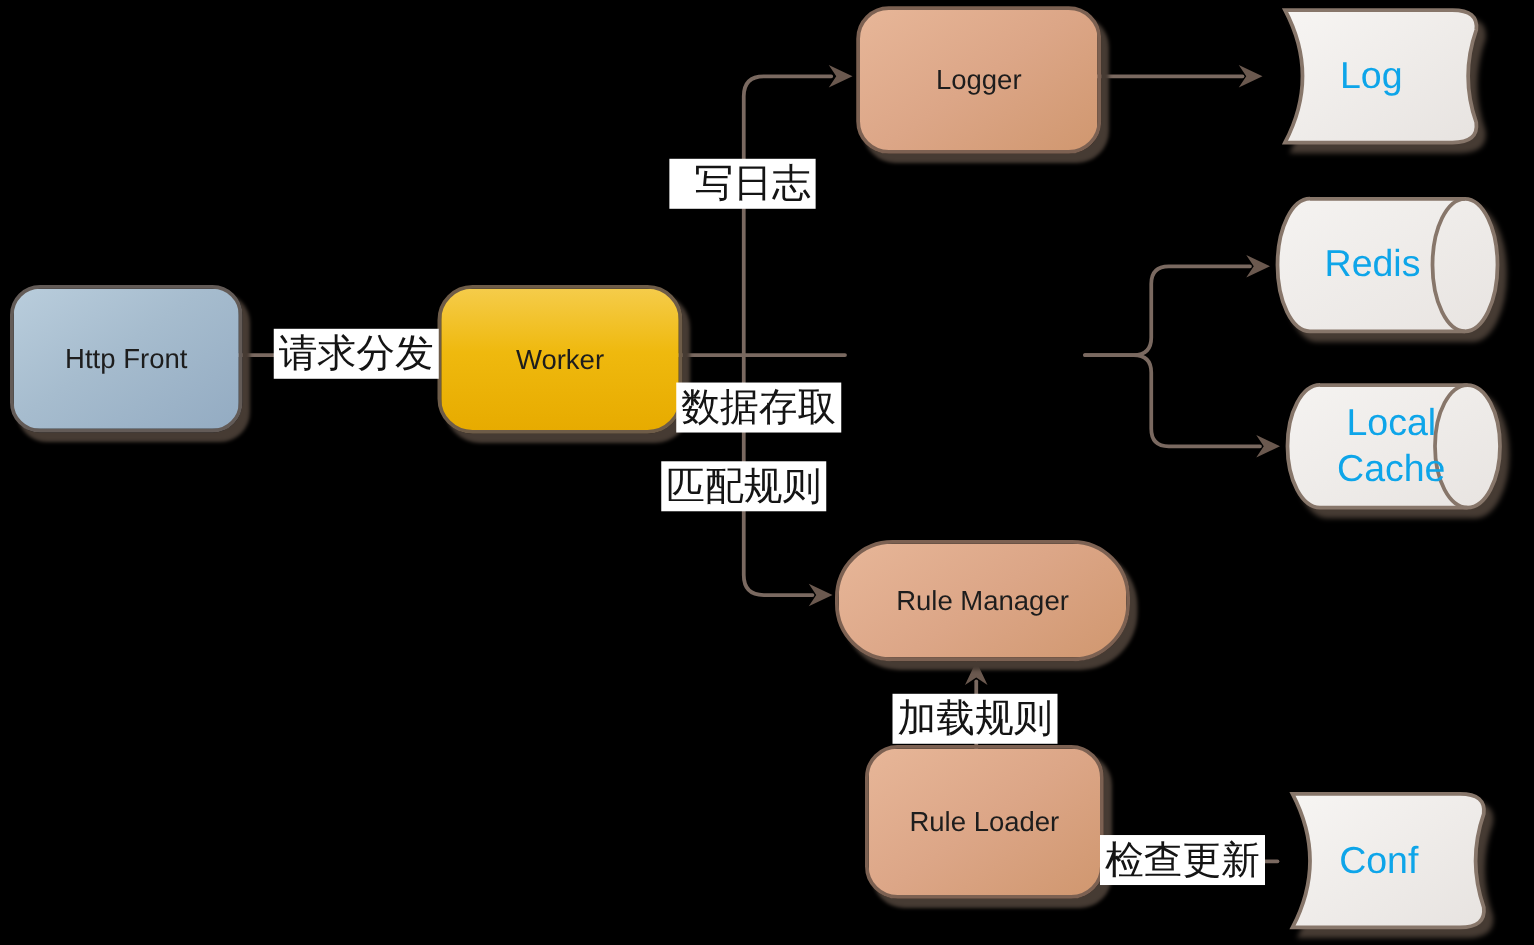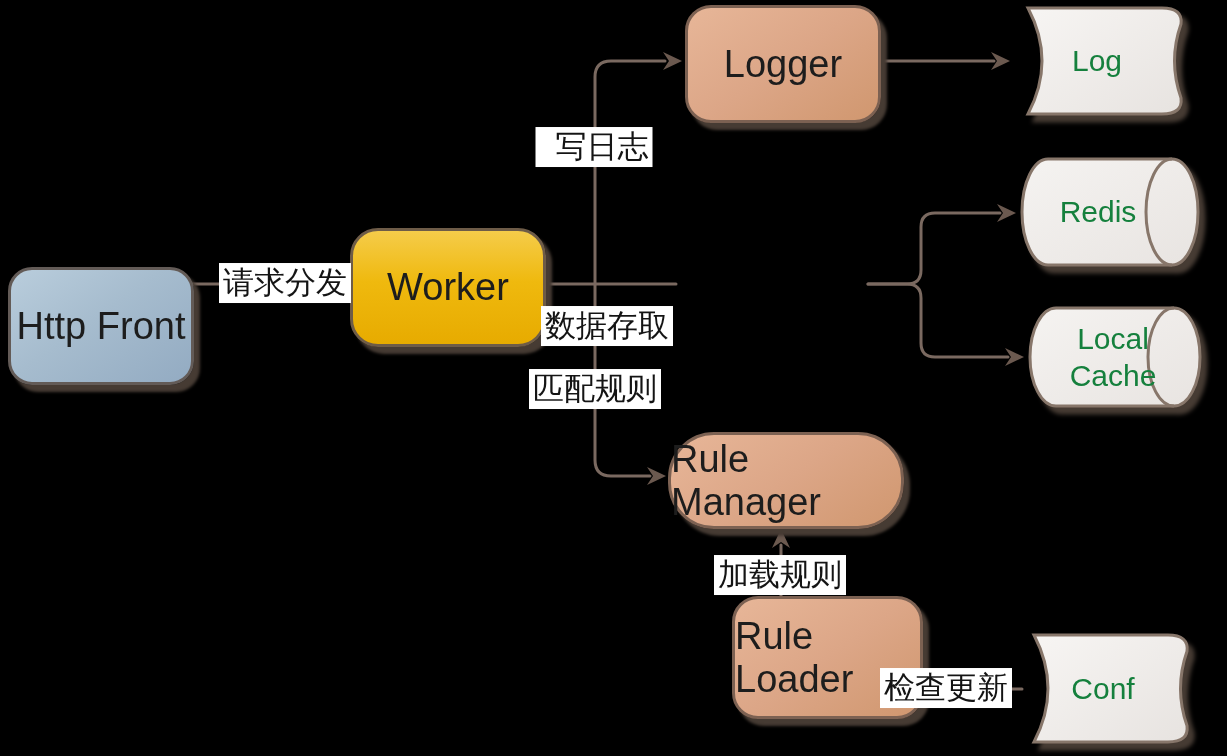--- a/index.html
+++ b/index.html
@@ -6,47 +6,47 @@
   .canvas{
     position:relative;width:1227px;height:756px;background:#000000;overflow:hidden;
     font-family:"Liberation Sans","DejaVu Sans",sans-serif;
   }
   .wires{position:absolute;left:0;top:0;z-index:1;}
   .wires path{stroke:#7a6960;stroke-width:3;fill:none;stroke-linecap:round;}
   .wires polygon{fill:#6b594f;stroke:none;}
 
   .node{
     position:absolute;z-index:3;display:flex;align-items:center;justify-content:center;
-    color:#1d1d1d;font-size:38px;text-align:left;
+    color:#1d1d1d;font-size:22px;text-align:right;
   }
   .rectnode{
     border:3px solid #6e6156;
     box-shadow:6px 7px 3px #463b33;
   }
   .blue{
     background:linear-gradient(145deg,#b9cddc 0%,#a6bcce 45%,#93abc2 100%);
-    border-color:#635b57;border-radius:24px;margin-top:39px;
+    border-color:#635b57;border-radius:24px;
   }
   .gold{
     background:linear-gradient(180deg,#f5cc4a 0%,#efb90e 45%,#e7ab00 100%);
     border-color:#6e5c48;border-radius:28px;
   }
   .tan{
     background:linear-gradient(145deg,#e7b698 0%,#dca687 50%,#d0976f 100%);
     border-color:#7c6152;border-radius:26px;
   }
   .stadium{border-radius:46px;}
 
   .shapenode{position:absolute;z-index:3;}
   .shapenode svg{position:absolute;left:0;top:0;overflow:visible;
     filter:drop-shadow(6px 7px 2px #463b33);}
   .shapenode .nlabel{
     position:absolute;left:0;top:0;right:26px;bottom:0;z-index:4;
     display:flex;align-items:center;justify-content:center;
-    color:#15803d;font-size:30px;line-height:1.25;text-align:center;
+    color:#0ea5e9;font-size:30px;line-height:1.25;text-align:center;
   }
   .sd-shape .nlabel{right:10px;}
 
   .edge-label{
     position:absolute;z-index:5;transform:translate(-50%,-50%);
     background:#ffffff;color:#141414;white-space:nowrap;
     font-family:"Liberation Serif","DejaVu Serif",serif;
     font-size:31px;line-height:1.16;padding:2px 4px;
   }
 </style>
@@ -94,21 +94,21 @@
 
   <div class="node rectnode tan" style="left:685px;top:5px;width:190px;height:112px;">
     <span>Logger</span>
   </div>
 
 
   <div class="node rectnode tan stadium" style="left:668px;top:432px;width:230px;height:91px;">
     <span>Rule Manager</span>
   </div>
 
-  <div class="node rectnode tan" style="left:692px;top:596px;width:185px;height:117px;margin-left:40px;">
+  <div class="node rectnode tan" style="left:692px;top:596px;width:185px;height:117px;">
     <span>Rule Loader</span>
   </div>
 
   <div class="shapenode sd-shape" style="left:1012px;top:5px;width:180px;height:112px;">
     <svg width="180" height="112" viewBox="0 0 180 112">
       <defs>
         <linearGradient id="gsd1" x1="0" y1="0" x2="1" y2="1">
           <stop offset="0" stop-color="#f7f5f3"></stop>
             <stop offset="1" stop-color="#e7e3e0"></stop>
         </linearGradient>

